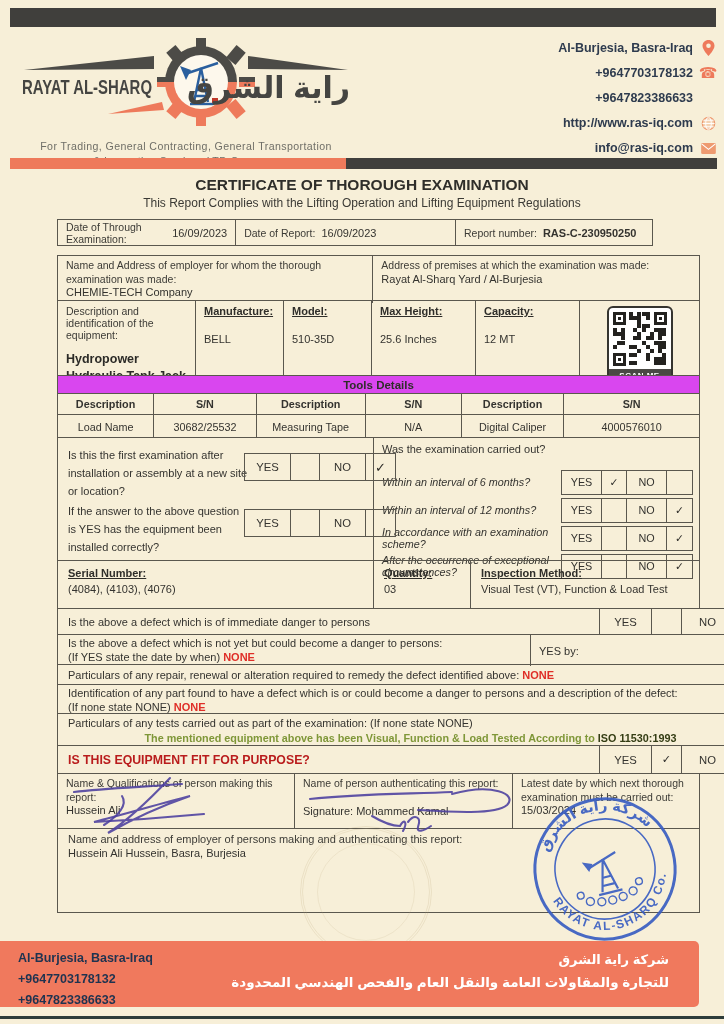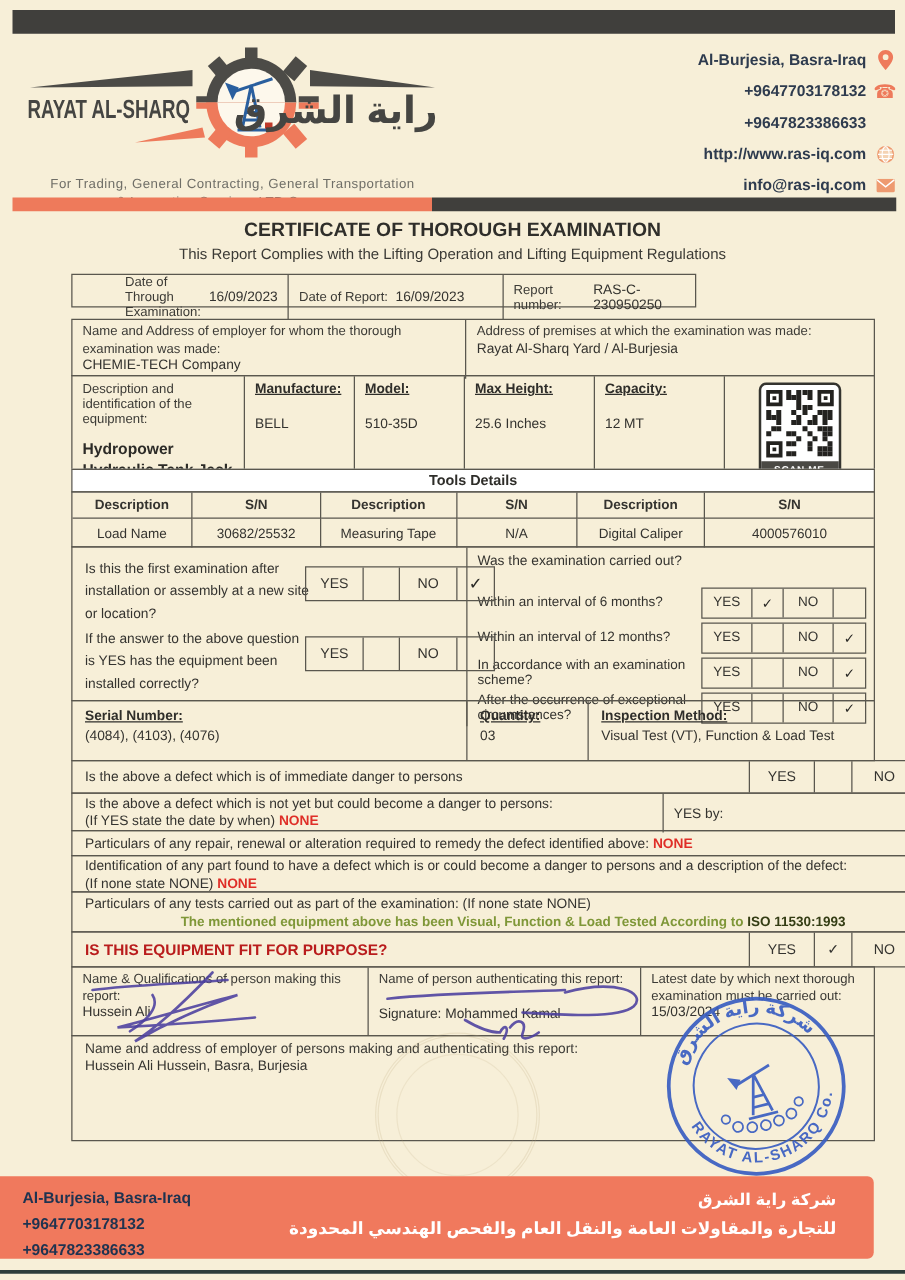--- a/index.html
+++ b/index.html
@@ -27,21 +27,21 @@
   .doc-title{position:absolute; left:0; top:176px; width:724px; text-align:center; font-size:15.5px; font-weight:700; color:#2f2e2a;}
   .doc-subtitle{position:absolute; left:0; top:196px; width:724px; text-align:center; font-size:12px; color:#3b3a35;}
 
   .bordered{border:1px solid var(--ln); background:transparent;}
   .cell-r{border-right:1px solid var(--ln);}
   .lbl{font-size:10.5px; color:#3c3b36;}
   .val{font-size:11px;}
   .bu{font-weight:700; text-decoration:underline; font-size:11px; color:#2f2e2a;}
 
   
-  .date-row{position:absolute; left:57px; top:219px; width:500px; height:27px; display:grid; grid-template-columns:30% 37% 33%;padding-left:34px;}
+  .date-row{position:absolute; left:57px; top:219px; width:596px; height:27px; display:grid; grid-template-columns:30% 37% 33%;}
   .date-row .dcell{display:flex; align-items:center; gap:6px; padding:0 8px; font-size:10.8px;}
 
   
   .parties{position:absolute; left:57px; top:255px; width:643px; height:46px; display:grid; grid-template-columns:49.2% 50.8%;}
   .parties .pcell{padding:3px 8px; line-height:13.5px;}
 
   
   .equip{position:absolute; left:57px; top:300px; width:643px; height:76px; display:grid; grid-template-columns:138px 88px 88px 104px 104px 1fr;}
   .equip .ecell{padding:4px 8px;}
   .equip .evalue{margin-top:16px; font-size:11px;}
@@ -50,40 +50,40 @@
   .qr-cell{display:flex; align-items:center; justify-content:center;}
   .qr-wrap{width:66px; border:2px solid #35342f; border-radius:6px; background:#fff; padding:4px 4px 0;}
   .qr{position:relative; width:54px; height:54px; background:#fff;}
   .qf{position:absolute; width:13px; height:13px; border:3px solid #23221f;}
   .qf::after{content:""; position:absolute; inset:2px; background:#23221f;}
   .qf.tl{left:0; top:0;} .qf.tr{right:0; top:0;} .qf.bl{left:0; bottom:0;}
   .qm{position:absolute; width:4px; height:4px; background:#23221f;}
   .qr-label{background:#4a4944; color:#fff; font-size:8px; font-weight:700; text-align:center; letter-spacing:.5px; margin:3px -4px 0; padding:2px 0 3px; border-radius:0 0 3px 3px;}
 
   
-  .tools-bar{position:absolute; left:57px; top:375px; width:643px; height:19px; background:#ffffff; border:1px solid var(--ln); display:flex; align-items:center; justify-content:center; font-size:11.5px; font-weight:700; color:#2e2d29;}
+  .tools-bar{position:absolute; left:57px; top:375px; width:643px; height:19px; background:#d946ef; border:1px solid var(--ln); display:flex; align-items:center; justify-content:center; font-size:11.5px; font-weight:700; color:#2e2d29;}
   .tools-table{position:absolute; left:57px; top:393px; width:643px; height:45px; display:grid; grid-template-columns:15% 16% 17% 15% 16% 21%; grid-template-rows:21px 23px;}
   .tools-table .tcell{display:flex; align-items:center; justify-content:center; font-size:10.8px; border-right:1px solid var(--ln);text-align:center;}
   .tools-table .tcell:nth-child(6n){border-right:none;}
   .tools-table .thead{font-weight:700; border-bottom:1px solid var(--ln);}
 
   
   .questions{position:absolute; left:57px; top:437px; width:643px; height:124px; display:grid; grid-template-columns:316px 1fr;}
   .q-left{position:relative; border-right:1px solid var(--ln);}
   .q-text{position:absolute; font-size:11px; line-height:18px; width:180px; left:10px;}
   .chk{display:grid; grid-template-columns:46px 29px 46px 29px; border:1px solid var(--ln); height:28px; background:transparent;}
   .chk .c{display:flex; align-items:center; justify-content:center; font-size:11.3px; border-right:1px solid var(--ln);}
   .chk .c:last-child{border-right:none;}
   .chk .mark{font-size:13px; color:#2c2b27;}
   .q-box1{position:absolute; left:186px; top:15px;}
   .q-box2{position:absolute; left:186px; top:71px;}
   .q-right{padding:5px 6px 0 8px;}
   .q-head{font-size:11px; margin-bottom:14px;}
   .q-row{display:flex; align-items:center; margin-bottom:2px; height:26px;}
-  .q-row .q-rtext{flex:1; font-size:10.8px; line-height:12.5px; padding-right:4px;}
+  .q-row .q-rtext{flex:1; font-size:10.8px; line-height:12.5px; padding-right:4px;font-style:italic;}
   .chk.small{grid-template-columns:40px 25px 40px 25px; height:25px;}
   .chk.small .c{font-size:10.8px;}
 
   
   .serial-row{position:absolute; left:57px; top:560px; width:643px; height:49px; display:grid; grid-template-columns:316px 97px 1fr;}
   .serial-row .scell{padding:4px 10px; line-height:16px;}
 
   
   .drow{position:absolute; left:57px; width:707px; font-size:11px;}
   .drow-flex{display:grid; align-items:center;}
@@ -246,21 +246,21 @@
     <div class="dcell cell-r">
       <span class="lbl">Date of Through Examination:</span>
       <span class="val">16/09/2023</span>
     </div>
     <div class="dcell cell-r">
       <span class="lbl">Date of Report:</span>
       <span class="val">16/09/2023</span>
     </div>
     <div class="dcell">
       <span class="lbl">Report number:</span>
-      <span class="val" style="font-weight:400">RAS-C-230950250</span>
+      <span class="val" style="font-weight:700">RAS-C-230950250</span>
     </div>
   </div>
 
   <div class="parties bordered">
     <div class="pcell cell-r">
       <div class="lbl">Name and Address of employer for whom the thorough examination was made:</div>
       <div class="val">CHEMIE-TECH Company</div>
     </div>
     <div class="pcell">
       <div class="lbl">Address of premises at which the examination was made:</div>

